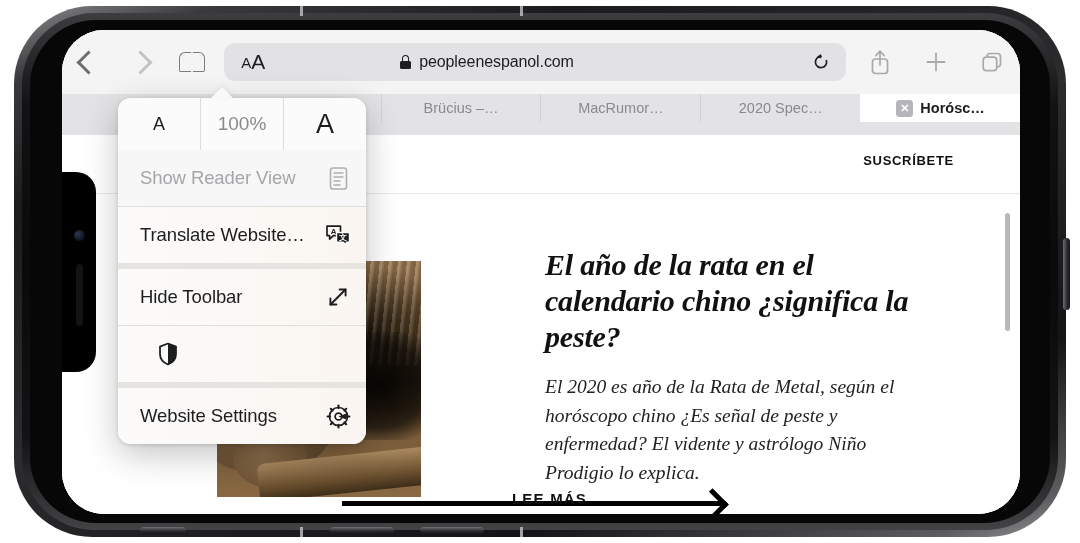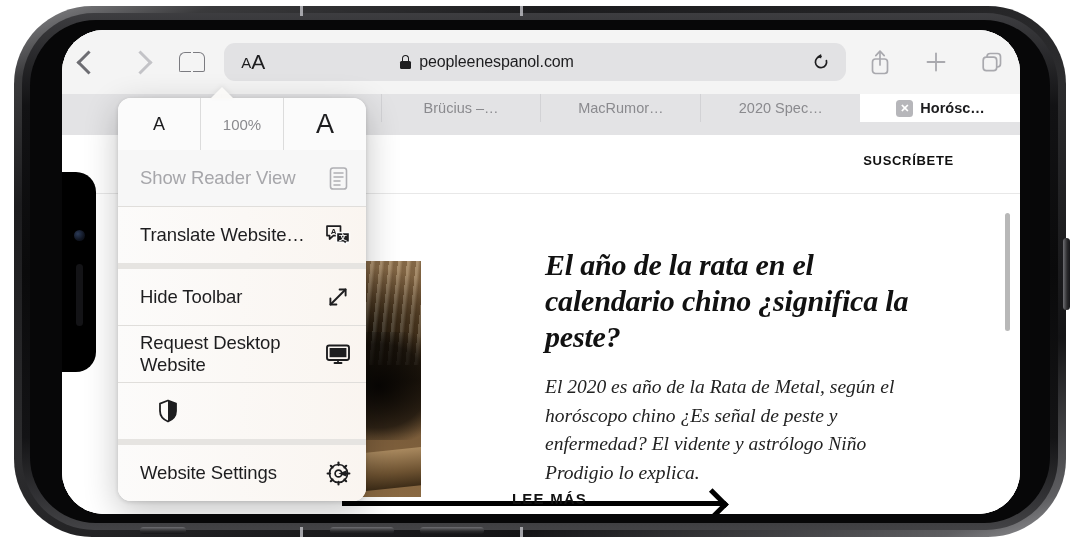--- a/index.html
+++ b/index.html
@@ -117,21 +117,21 @@
   .pop{position:absolute;left:56px;top:68px;width:248px;border-radius:13px;overflow:hidden;z-index:70;
     background:rgba(250,249,247,.97);
     box-shadow:0 10px 34px rgba(0,0,0,.24),0 1px 4px rgba(0,0,0,.14);}
   .pop-arrow{position:absolute;left:148px;top:57px;width:0;height:0;z-index:71;
     border-left:12px solid transparent;border-right:12px solid transparent;border-bottom:12px solid rgba(250,249,247,.97);
     filter:drop-shadow(0 -2px 2px rgba(0,0,0,.05));}
   .font-row{display:flex;height:52px;background:#fbfbfb;}
   .font-cell{flex:1;display:flex;align-items:center;justify-content:center;border-right:1px solid #dcdcdc;color:#1d1d1f;}
   .font-cell:last-child{border-right:none;}
   .font-cell.small{font-size:18px;}
-  .font-cell.pct{font-size:15px;color:#8a8a8e;}
+  .font-cell.pct{font-size:19px;color:#8a8a8e;}
   .font-cell.big{font-size:27px;}
   .prow{display:flex;align-items:center;height:56px;padding:0 0 0 22px;border-top:1px solid #e0dedb;
     font-size:18.5px;color:#1d1d1f;position:relative;background:linear-gradient(90deg,rgba(252,251,250,.98),rgba(250,245,240,.96));}
   .prow .lbl{flex:1;letter-spacing:-.1px;}
   .prow .ic{width:56px;display:flex;align-items:center;justify-content:center;}
   .prow.disabled{color:#a6a6aa;background:#f7f7f7;}
   .prow.gap{border-top:6px solid #e6e4e1;}
   .prow.first{border-top:none;}
 
   svg{display:block;}
@@ -299,31 +299,20 @@
           <span class="lbl">Hide Toolbar</span>
           <span class="ic">
             <svg width="24" height="24" viewBox="0 0 24 24">
               <line x1="4.5" y1="19.5" x2="19.5" y2="4.5" stroke="#1d1d1f" stroke-width="1.9" stroke-linecap="round"></line>
               <path d="M13.6 4.5 H19.6 V10.5" fill="none" stroke="#1d1d1f" stroke-width="1.9" stroke-linecap="round" stroke-linejoin="round"></path>
               <path d="M10.4 19.5 H4.4 V13.5" fill="none" stroke="#1d1d1f" stroke-width="1.9" stroke-linecap="round" stroke-linejoin="round"></path>
             </svg>
           </span>
         </div>
 
-        <div class="prow">
-          <span class="lbl">Request Desktop Website</span>
-          <span class="ic">
-            <svg width="26" height="22" viewBox="0 0 26 22">
-              <rect x="2" y="2.5" width="22" height="14.5" rx="2.2" fill="none" stroke="#1d1d1f" stroke-width="1.9"></rect>
-              <rect x="4.6" y="5" width="16.8" height="9.2" fill="#1d1d1f"></rect>
-              <line x1="9.5" y1="20" x2="16.5" y2="20" stroke="#1d1d1f" stroke-width="1.9" stroke-linecap="round"></line>
-              <line x1="13" y1="17" x2="13" y2="20" stroke="#1d1d1f" stroke-width="1.7"></line>
-            </svg>
-          </span>
-        </div>
 
         <div class="prow">
           <span class="ic">
             <svg width="20" height="24" viewBox="0 0 20 24">
               <path d="M10 1.5 L18 4.6 V12 c0 5.3-3.4 8.6-8 10.5 C5.4 20.6 2 17.3 2 12 V4.6 Z" fill="none" stroke="#1d1d1f" stroke-width="1.8" stroke-linejoin="round"></path>
               <path d="M10 1.5 L18 4.6 V12 c0 5.3-3.4 8.6-8 10.5 Z" fill="#1d1d1f"></path>
             </svg>
           </span>
         </div>
 

